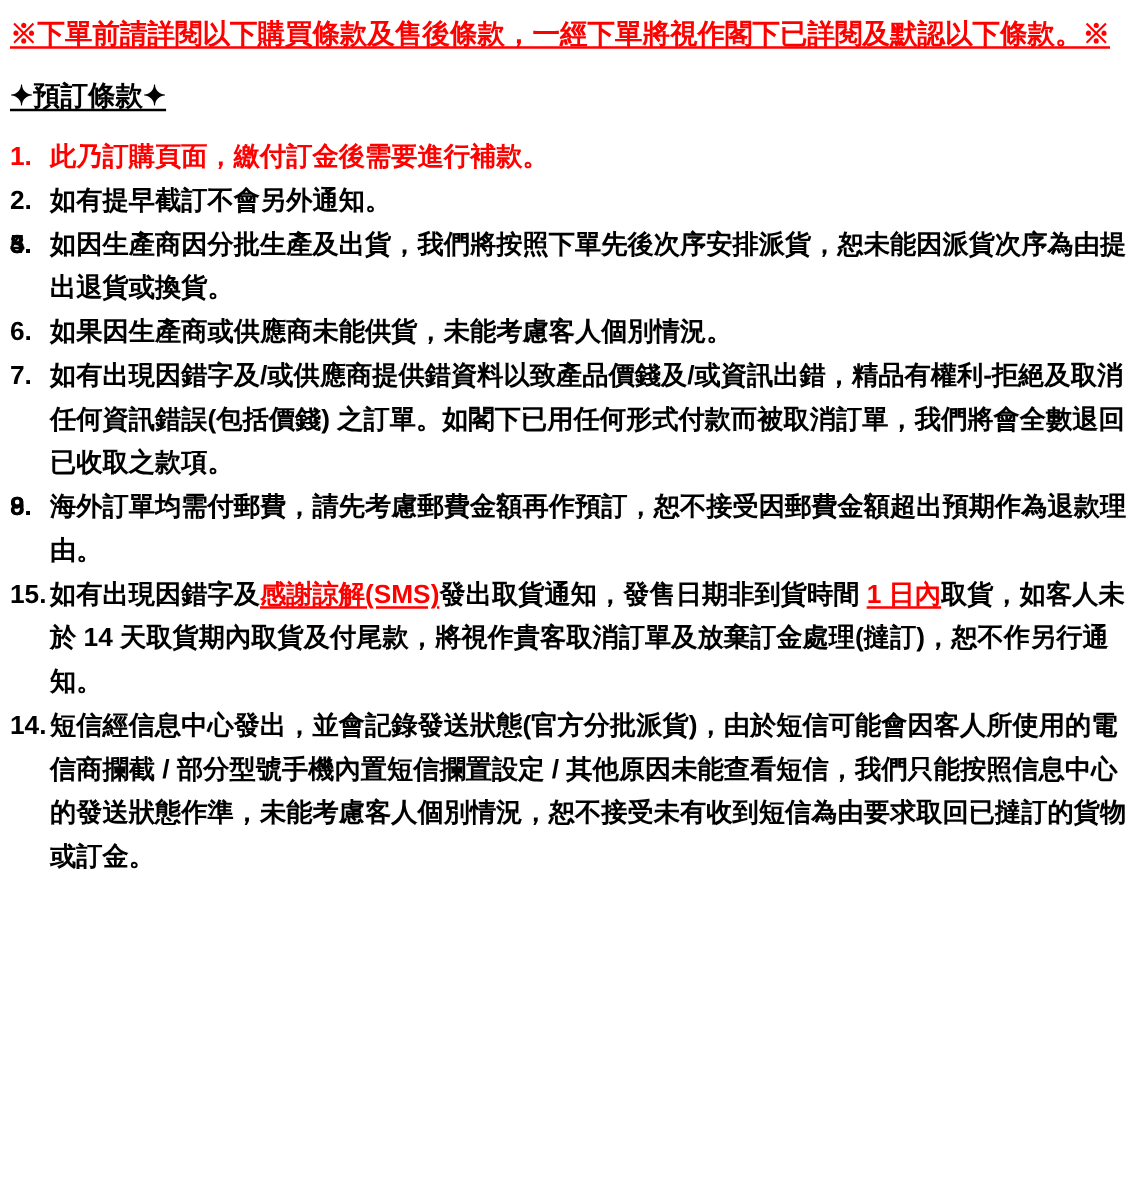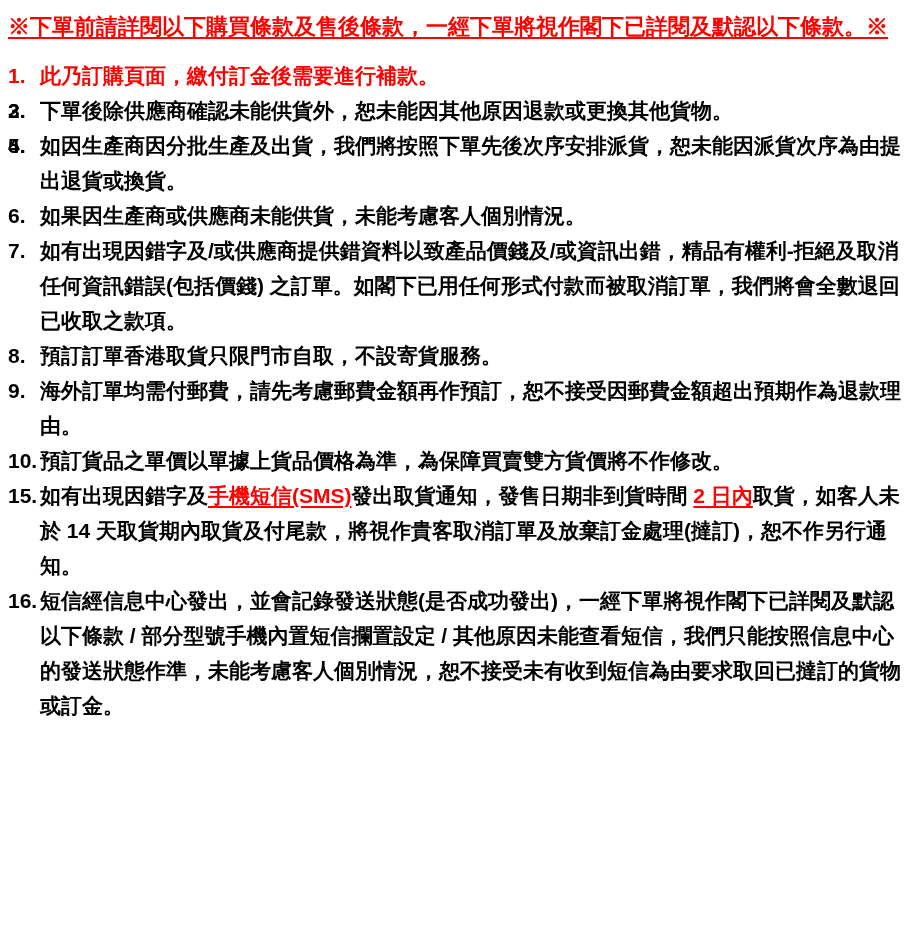--- a/index.html
+++ b/index.html
@@ -69,28 +69,28 @@
     text-decoration-thickness: 2px;
     text-underline-offset: 3px;
   }
 </style>
 </head>
 <body>
 
 <div class="page">
   <div class="header-notice">※下單前請詳閱以下購買條款及售後條款，一經下單將視作閣下已詳閱及默認以下條款。※</div>
 
+  <div class="section-title">✦預訂條款✦</div>
 
   <div class="terms">
       <div class="term red"><span class="term-num">1.</span><span class="term-text"><span class="seg-red">此乃訂購頁面，繳付訂金後需要進行補款。</span></span></div>
-      <div class="term"><span class="term-num">2.</span></div>
-      <div class="term"><span class="term-num">3.</span><span class="term-text"><span class="seg-normal">下單後除供應商確認未能供貨外，恕未能因其他原因退款或更換其他貨物。</span></span></div>
+      <div class="term"><span class="term-num">2.</span><span class="term-text"><span class="seg-normal">如有提早截訂不會另外通知。</span></span></div>
+      <div class="term"><span class="term-num">3.</span></div>
       <div class="term"><span class="term-num">4.</span></div>
       <div class="term"><span class="term-num">5.</span><span class="term-text"><span class="seg-normal">如因生產商因分批生產及出貨，我們將按照下單先後次序安排派貨，恕未能因派貨次序為由提出退貨或換貨。</span></span></div>
       <div class="term"><span class="term-num">6.</span><span class="term-text"><span class="seg-normal">如果因生產商或供應商未能供貨，未能考慮客人個別情況。</span></span></div>
       <div class="term"><span class="term-num">7.</span><span class="term-text"><span class="seg-normal">如有出現因錯字及/或供應商提供錯資料以致產品價錢及/或資訊出錯，精品有權利-拒絕及取消任何資訊錯誤(包括價錢) 之訂單。如閣下已用任何形式付款而被取消訂單，我們將會全數退回已收取之款項。</span></span></div>
-      <div class="term"><span class="term-num">8.</span><span class="term-text"><span class="seg-normal">預訂訂單香港取貨只限門市自取，不設寄貨服務。</span></span></div>
+      <div class="term"><span class="term-num">8.</span></div>
       <div class="term"><span class="term-num">9.</span><span class="term-text"><span class="seg-normal">海外訂單均需付郵費，請先考慮郵費金額再作預訂，恕不接受因郵費金額超出預期作為退款理由。</span></span></div>
-      <div class="term"><span class="term-num">10.</span><span class="term-text"><span class="seg-normal">預訂貨品之單價以單據上貨品價格為準，為保障買賣雙方貨價將不作修改。</span></span></div>
-      <div class="term"><span class="term-num">15.</span><span class="term-text"><span class="seg-normal">如有出現因錯字及</span><span class="seg-red-underline">手機短信(SMS)</span><span class="seg-normal">發出取貨通知，發售日期非到貨時間 </span><span class="seg-red-underline">2 日內</span><span class="seg-normal">取貨，如客人未於 14 天取貨期內取貨及付尾款，將視作貴客取消訂單及放棄訂金處理(撻訂)，恕不作另行通知。</span></span></div>
-      <div class="term"><span class="term-num">16.</span><span class="term-text"><span class="seg-normal">短信經信息中心發出，並會記錄發送狀態(是否成功發出)，一經下單將視作閣下已詳閱及默認以下條款 / 部分型號手機內置短信攔置設定 / 其他原因未能查看短信，我們只能按照信息中心的發送狀態作準，未能考慮客人個別情況，恕不接受未有收到短信為由要求取回已撻訂的貨物或訂金。</span></span></div>
+      <div class="term"><span class="term-num">15.</span><span class="term-text"><span class="seg-normal">如有出現因錯字及</span><span class="seg-red-underline">感謝諒解(SMS)</span><span class="seg-normal">發出取貨通知，發售日期非到貨時間 </span><span class="seg-red-underline">1 日內</span><span class="seg-normal">取貨，如客人未於 14 天取貨期內取貨及付尾款，將視作貴客取消訂單及放棄訂金處理(撻訂)，恕不作另行通知。</span></span></div>
+      <div class="term"><span class="term-num">14.</span><span class="term-text"><span class="seg-normal">短信經信息中心發出，並會記錄發送狀態(官方分批派貨)，由於短信可能會因客人所使用的電信商攔截 / 部分型號手機內置短信攔置設定 / 其他原因未能查看短信，我們只能按照信息中心的發送狀態作準，未能考慮客人個別情況，恕不接受未有收到短信為由要求取回已撻訂的貨物或訂金。</span></span></div>
     </div>
 </div>
 
 </body></html>

